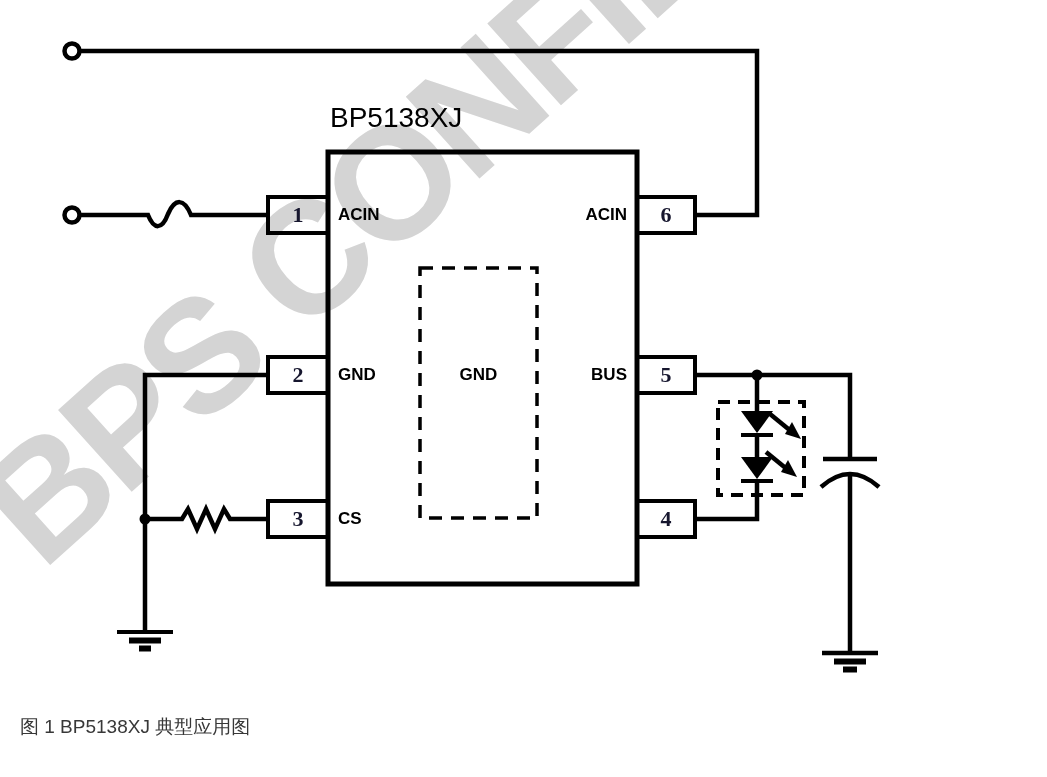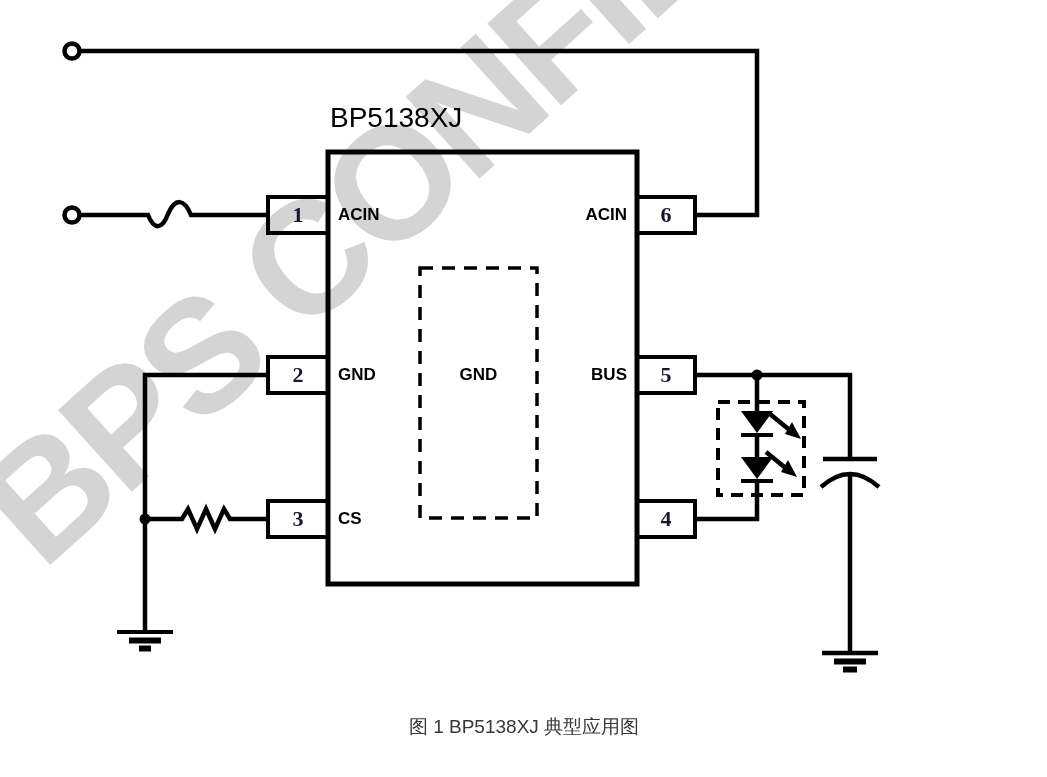--- a/index.html
+++ b/index.html
@@ -14,21 +14,21 @@
   .chip-title{left:330px;top:102px;width:309px;text-align:left;font-size:28px;}
   .pin-label{font-size:17px;font-weight:bold;height:30px;line-height:30px;}
   .pl-left{left:338px;text-align:left;width:110px;}
   .pl-right{left:517px;width:110px;text-align:right;}
   .row-top{top:200px;} .row-mid{top:360px;} .row-bot{top:504px;}
   .pl-inner{left:420px;width:117px;text-align:center;top:360px;}
   .pin-num{font-family:"Liberation Serif",serif;font-weight:bold;font-size:22px;color:#16162e;
            width:58px;height:36px;line-height:36px;text-align:center;}
   .pn-left{left:269px;} .pn-right{left:637px;}
   .pn-top{top:197px;} .pn-mid{top:357px;} .pn-bot{top:501px;}
-  .caption{left:20px;top:714px;width:1008px;text-align:center;font-size:19px;color:#383838;}
+  .caption{left:20px;top:714px;width:1008px;text-align:left;font-size:19px;color:#383838;}
 </style>
 </head>
 <body>
 
 <div class="stage">
 
   <div class="watermark">BPS CONFIDENTIAL</div>
 
   <svg class="circuit" width="1047" height="777" viewBox="0 0 1047 777">
 

